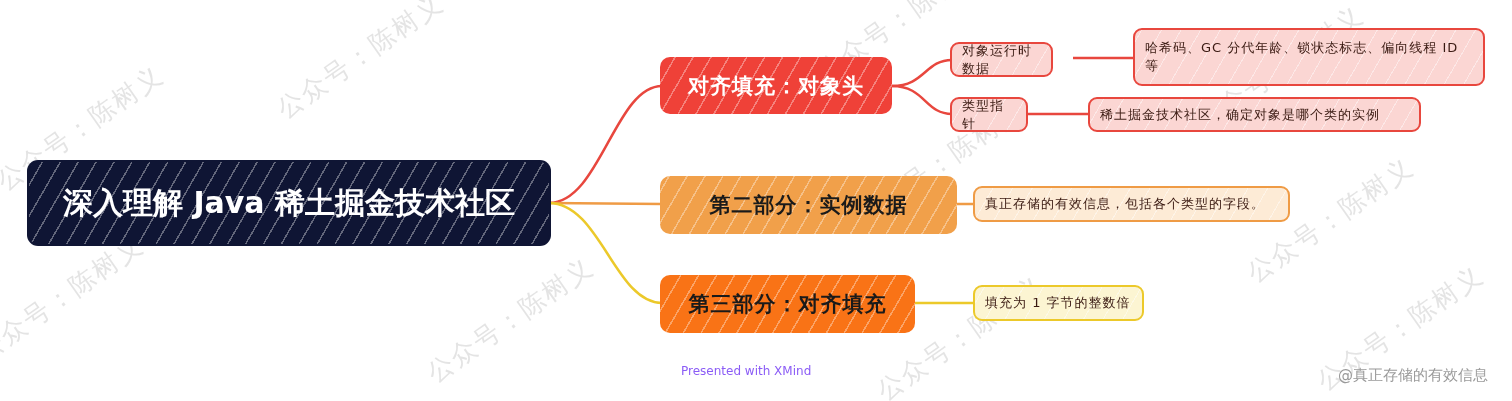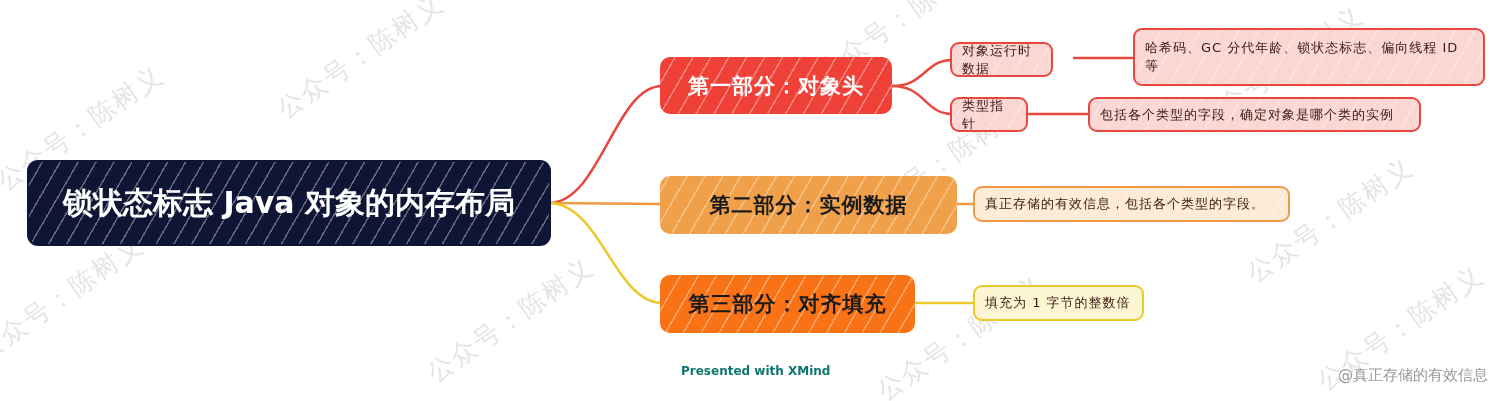--- a/index.html
+++ b/index.html
@@ -46,21 +46,21 @@
     }
     .sub.red { background: #fbd6d3; border-color: #e8473e; }
     .sub.orange { background: #fdebd6; border-color: #ef9b45; }
     .sub.yellow { background: #fcf5d2; border-color: #ecc92a; }
     .sub::before {
       background-image: repeating-linear-gradient(-60deg,
         rgba(255,255,255,0) 0px, rgba(255,255,255,0) 16px,
         rgba(255,255,255,0.45) 16px, rgba(255,255,255,0.45) 17px);
     }
     .footer {
-      position: absolute; left: 681px; top: 364px; color: #0f766e; font-size: 12px; font-weight: bold;
+      position: absolute; left: 681px; top: 364px; color: #8b5cf6; font-size: 12px; font-weight: normal;
     }
     .credit {
       position: absolute; left: 1338px; top: 366px; color: #9a9a9a; font-size: 15px;
     }
   </style>
 </head>
 <body>
 
 <div class="canvas">
 
@@ -81,45 +81,45 @@
     <path d="M549 203 C 600 203, 615 303, 662 303" stroke="#ecc92a" stroke-width="2.5" fill="none"></path>
     <path d="M892 86 C 925 86, 925 60, 952 60" stroke="#e8473e" stroke-width="2.5" fill="none"></path>
     <path d="M892 86 C 925 86, 925 114, 952 114" stroke="#e8473e" stroke-width="2.5" fill="none"></path>
     <path d="M1073 58 L 1135 58" stroke="#e8473e" stroke-width="2.5" fill="none"></path>
     <path d="M1028 114 L 1090 114" stroke="#e8473e" stroke-width="2.5" fill="none"></path>
     <path d="M915 204 L 975 204" stroke="#ef9b45" stroke-width="2.5" fill="none"></path>
     <path d="M915 303 L 975 303" stroke="#ecc92a" stroke-width="2.5" fill="none"></path>
   </svg>
 
   <div class="node root">
-    <span>锁状态标志 Java 对象的内存布局</span>
+    <span>深入理解 Java 稀土掘金技术社区</span>
   </div>
 
   <div class="node main red">
-    <span>第一部分：对象头</span>
+    <span>对齐填充：对象头</span>
   </div>
   <div class="node main orange">
     <span>第二部分：实例数据</span>
   </div>
   <div class="node main yellow">
     <span>第三部分：对齐填充</span>
   </div>
 
   <div class="node sub red" style="left:950px;top:42px;width:103px;height:35px;">
     <span>对象运行时数据</span>
   </div>
   <div class="node sub red" style="left:1133px;top:28px;width:352px;height:58px;flex-direction:column;align-items:flex-start;justify-content:center;">
     <span>哈希码、GC 分代年龄、锁状态标志、偏向线程 ID</span>
     <span>等</span>
   </div>
   <div class="node sub red" style="left:950px;top:97px;width:78px;height:35px;">
     <span>类型指针</span>
   </div>
   <div class="node sub red" style="left:1088px;top:97px;width:333px;height:35px;">
-    <span>包括各个类型的字段，确定对象是哪个类的实例</span>
+    <span>稀土掘金技术社区，确定对象是哪个类的实例</span>
   </div>
 
   <div class="node sub orange" style="left:973px;top:186px;width:317px;height:36px;">
     <span>真正存储的有效信息，包括各个类型的字段。</span>
   </div>
 
   <div class="node sub yellow" style="left:973px;top:285px;width:171px;height:36px;">
     <span>填充为 1 字节的整数倍</span>
   </div>
 

